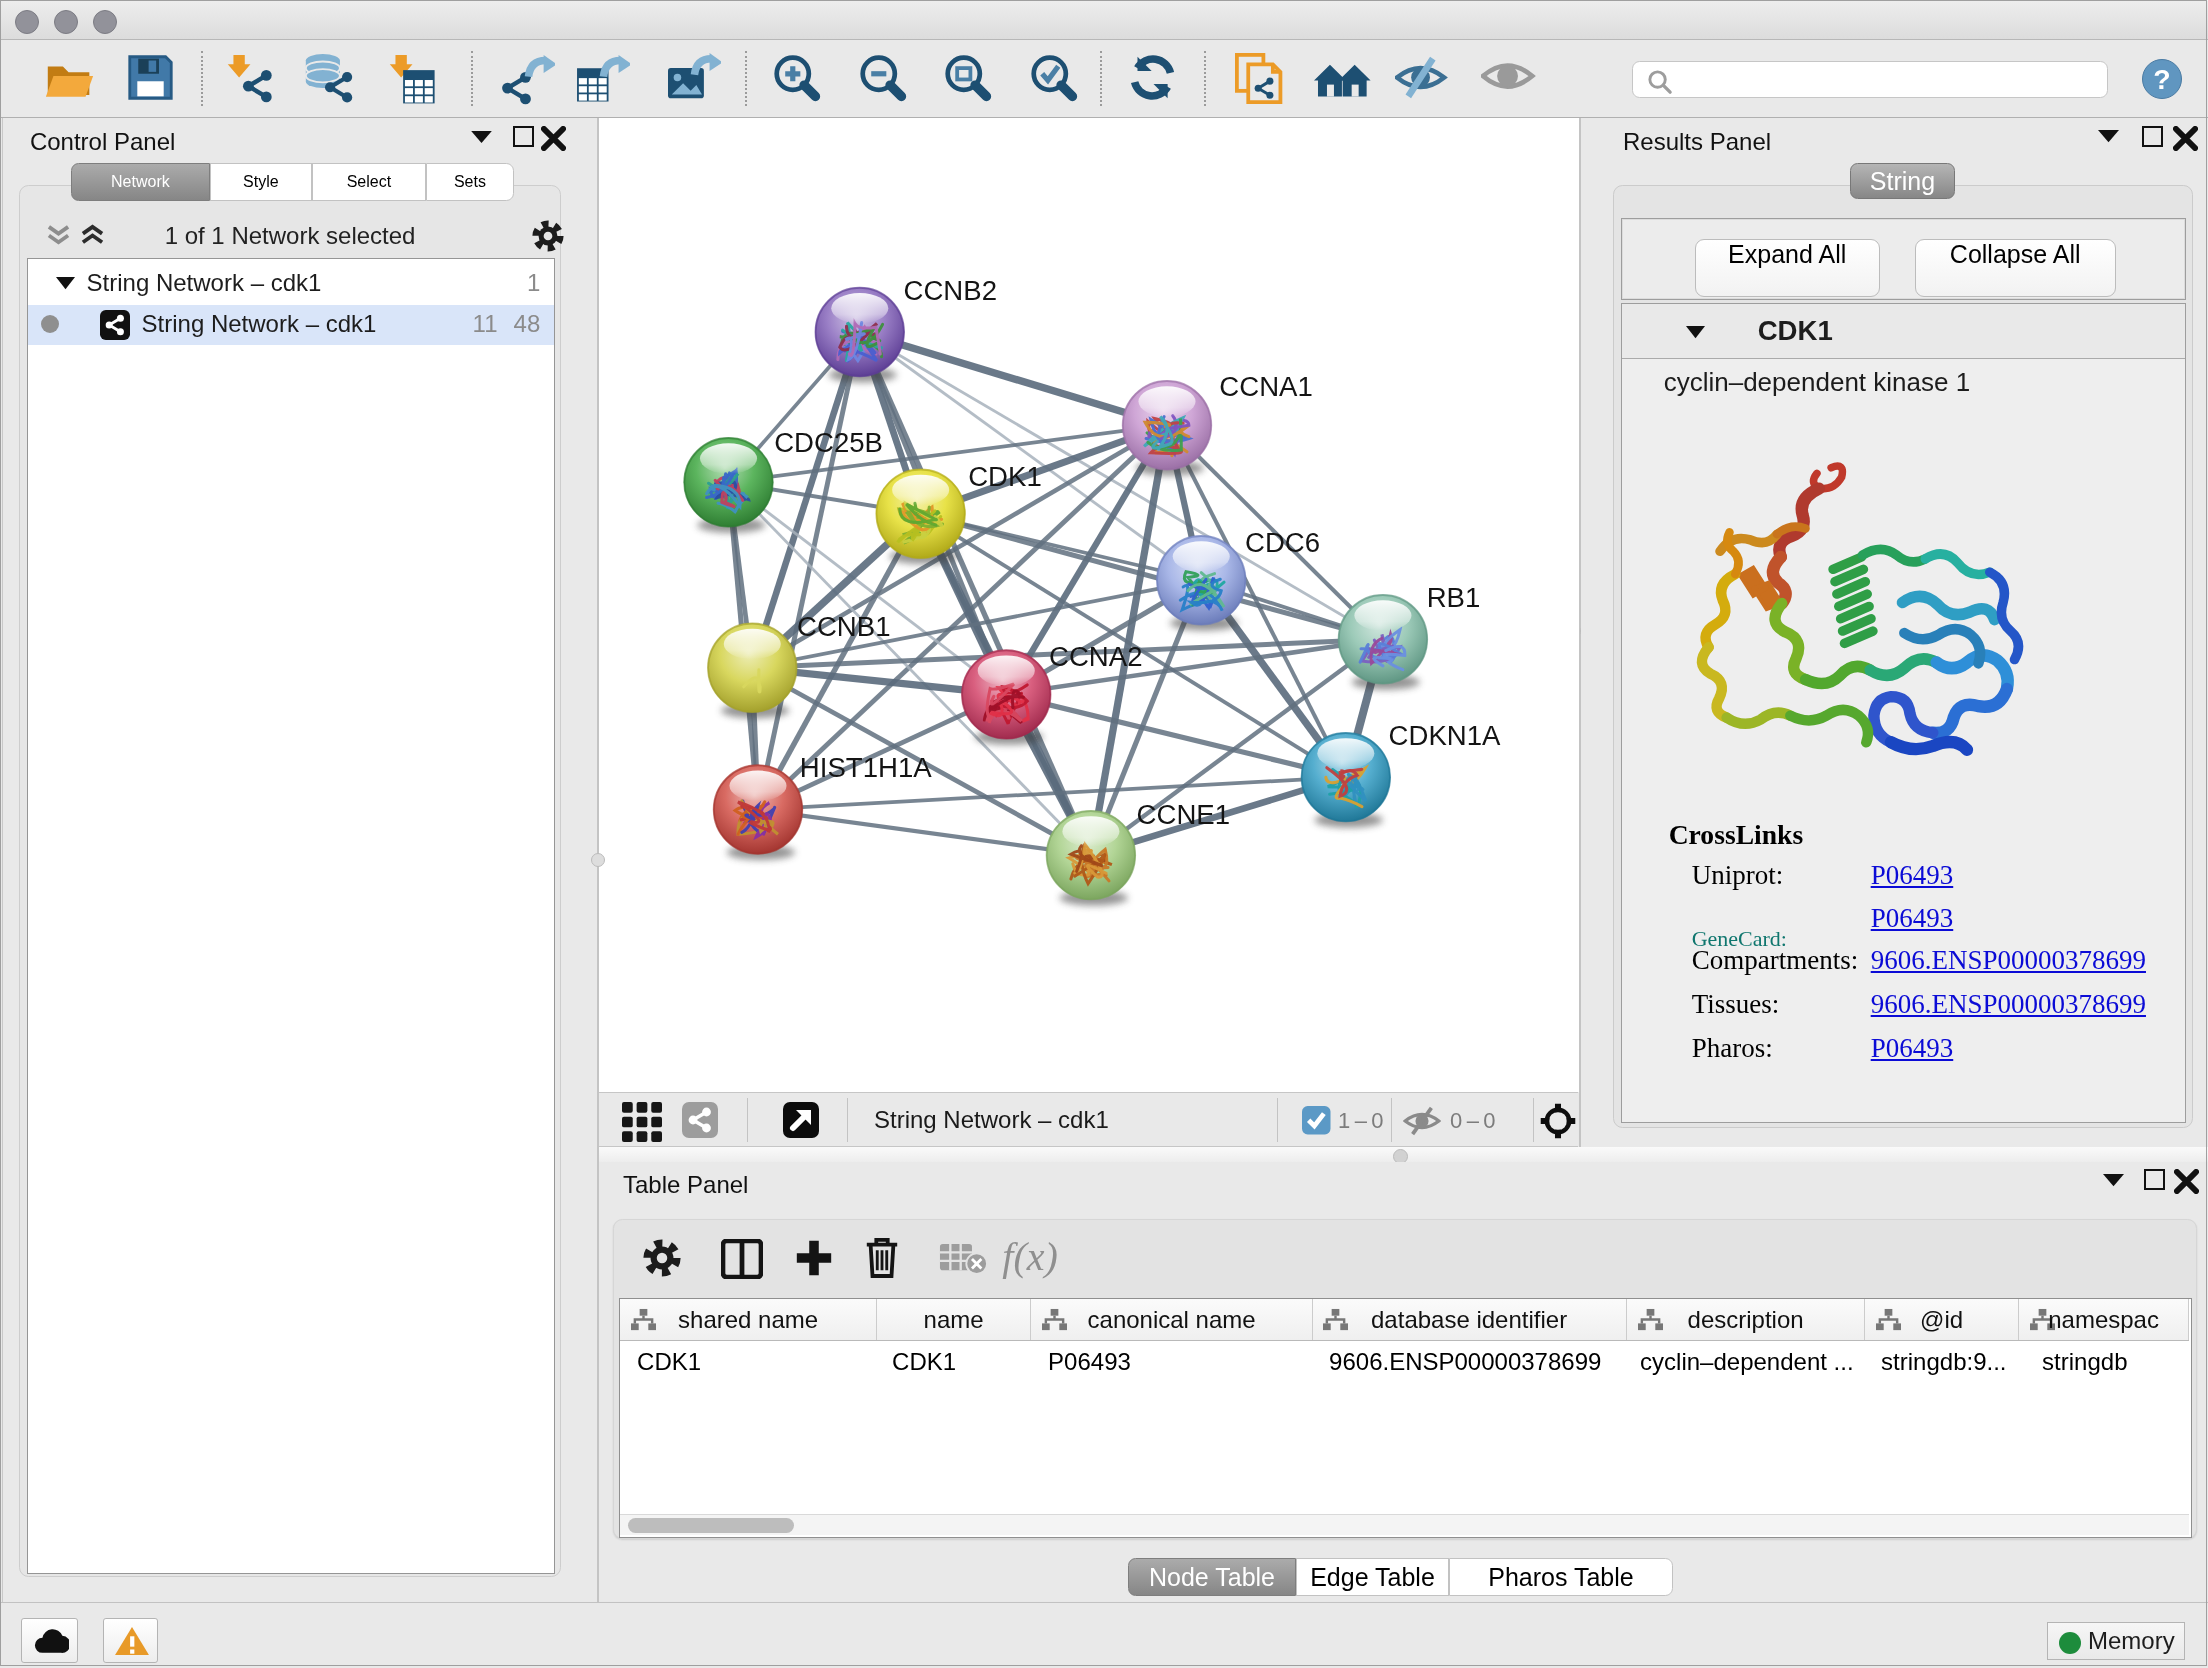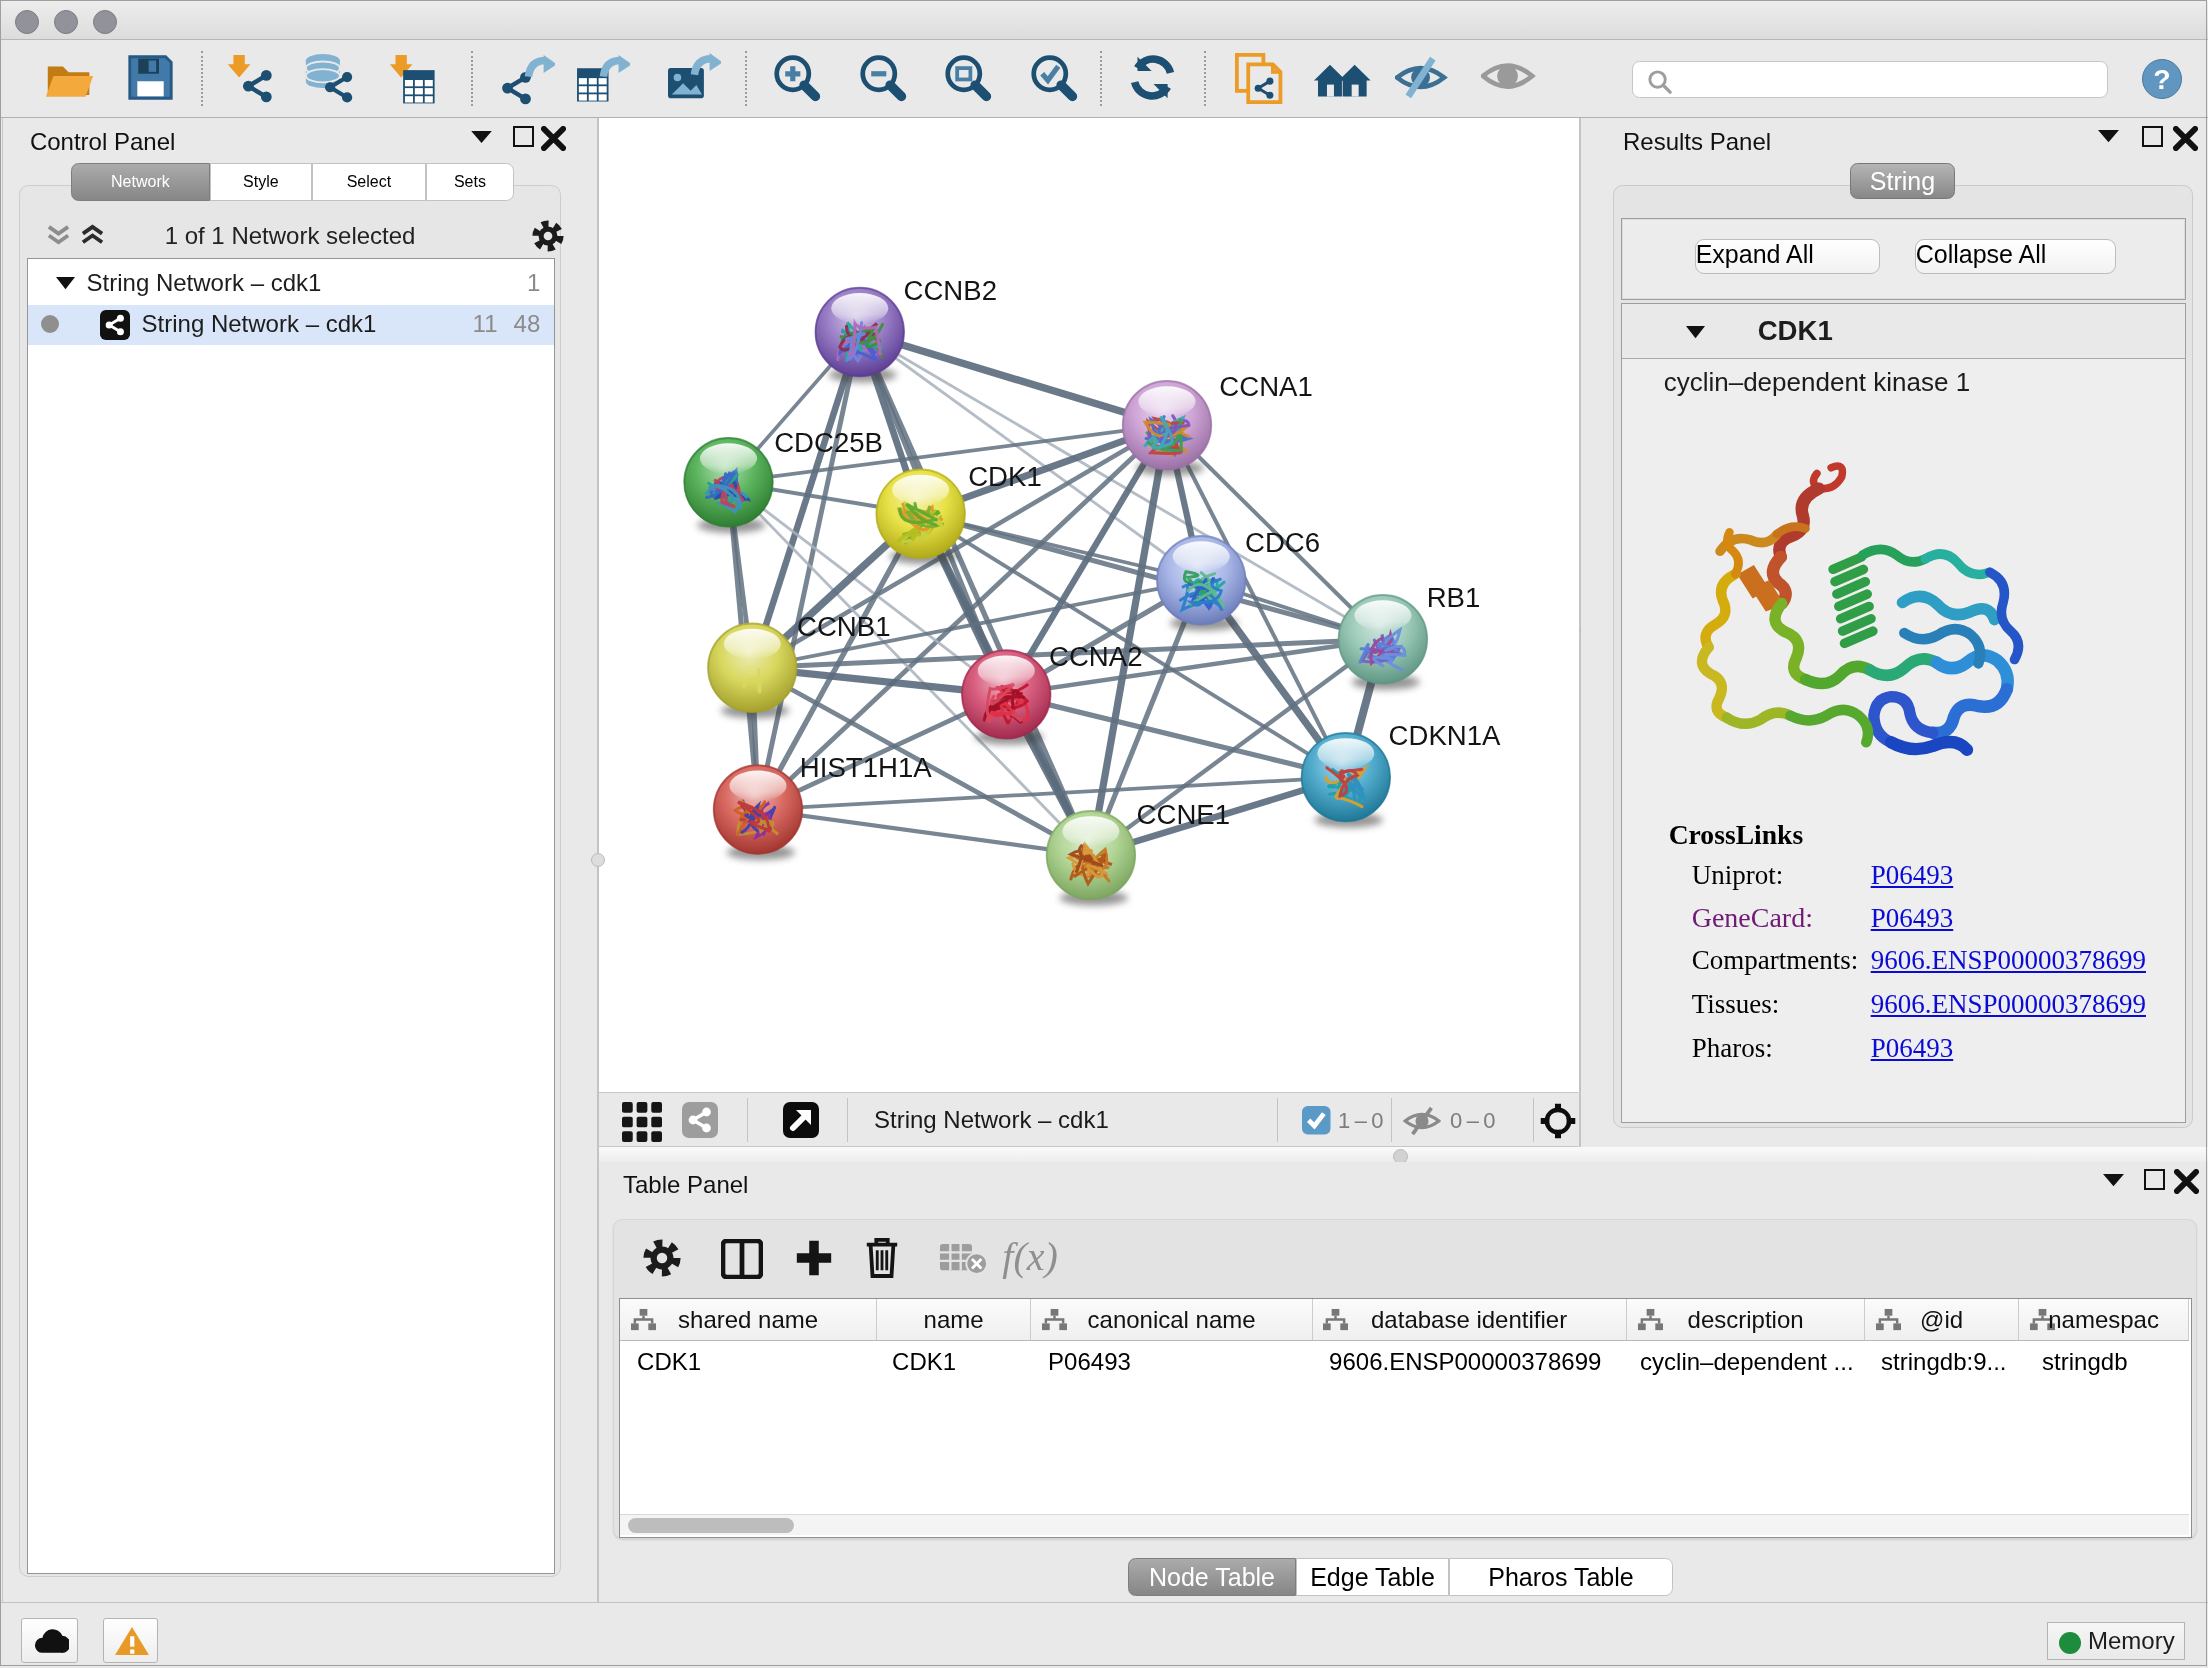--- a/index.html
+++ b/index.html
@@ -27,21 +27,21 @@
 #netbar{left:599px;top:1092px;width:979px;height:55px;background:#e9e9e9;border-top:1px solid #c6c6c6;border-bottom:1px solid #c6c6c6;}
 .nbsep{position:absolute;top:4.8px;width:0;height:44px;border-left:1px solid #c3c3c3;}
 #vdiv1{left:597px;top:118px;width:1.9px;height:1484px;background:#c4c4c4;}
 #vdiv2{left:1579px;top:118px;width:1.9px;height:1029px;background:#c4c4c4;}
 #splitter{left:599px;top:1147px;width:1609px;height:15px;background:linear-gradient(#fafafa,#ededed);}
 
 #results{left:1581px;top:118px;width:628px;height:1029px;background:#e9e9e9;}
 #rescontainer{position:absolute;left:32px;top:67px;width:580px;height:943px;background:#e4e4e4;border:1.9px solid #cbcbcb;border-radius:9.5px;}
 #stringtab{position:absolute;left:269px;top:45px;width:105px;height:36px;background:linear-gradient(#b5b5b5,#878787);border:1px solid #787878;border-radius:7.6px;color:#fff;font-size:25px;text-align:center;line-height:34px;z-index:6;}
 #resbox1{position:absolute;left:6.7px;top:32px;width:565px;height:82px;background:#ececec;border:1px solid #9d9d9d;box-shadow:0 0 0 1px #dcdcdc inset;}
-.resbtn{position:absolute;top:20px;height:35px;background:linear-gradient(#ffffff,#f2f2f2);border:1px solid #bcbcbc;border-radius:9px;font-size:25px;color:#000;}
+.resbtn{position:absolute;top:20px;height:58px;background:linear-gradient(#ffffff,#f2f2f2);border:1px solid #bcbcbc;border-radius:9px;font-size:25px;text-align:center;color:#000;}
 #resbox2{position:absolute;left:6.7px;top:117px;width:565px;height:820px;background:#eeeeee;border:1px solid #9d9d9d;}
 #cdk1head{position:absolute;left:0;top:0;width:563px;height:55px;background:#e9e9e9;border-bottom:1px solid #aaa;}
 .serif{font-family:"Liberation Serif",serif;}
 .xlink{color:#0b0bd6;text-decoration:underline;}
 
 #tablepanel{left:599px;top:1162px;width:1609px;height:439px;background:#e9e9e9;}
 #tpbox{position:absolute;left:14.3px;top:57px;width:1584px;height:320px;background:#e3e3e3;border:1px solid #d6d6d6;border-radius:9.5px;box-shadow:0 1px 1.9px rgba(0,0,0,0.12);}
 #tptable{position:absolute;left:4.8px;top:78px;width:1573px;height:240px;background:#fff;border:1.9px solid #8f8f8f;}
 #tphead{position:absolute;left:0;top:0;width:1569px;height:42px;background:linear-gradient(#fbfbfb,#efefef);border-bottom:1px solid #b9b9b9;}
 .thcell{position:absolute;top:0;height:41px;border-right:1px solid #cccccc;}
@@ -703,21 +703,21 @@
 <path d="M120 267 Q140 277 158 267 Q176 255 192 267 Q206 279 200 295" stroke="#56a82e" stroke-width="11"></path>
 <path d="M46 94 Q58 76 78 82 Q96 90 106 76" stroke="#cc8a1e" stroke-width="10"></path>
 <path d="M106 76 Q120 64 136 70" stroke="#c9741c" stroke-width="9"></path>
 <path d="M240 180 Q258 192 276 182 Q294 170 310 182 Q324 194 318 212" stroke="#2980b9" stroke-width="11"></path>
 <path d="M62 118 Q70 104 60 94 Q50 86 56 74" stroke="#d68910" stroke-width="9"></path>
 </g>
         </svg>
         <div class="abs serif" style="left:47px;top:515px;font-size:27.6px;font-weight:bold;color:#000">CrossLinks</div>
         <div class="abs serif" style="left:70px;top:556px;font-size:27px;color:#000">Uniprot:</div>
         <div class="abs serif xlink" style="left:249px;top:556px;font-size:27px">P06493</div>
-        <div class="abs serif" style="left:70px;top:598px;font-size:28px;color:#701a75">GeneCard:</div>
+        <div class="abs serif" style="left:70px;top:622px;font-size:22px;color:#0f766e">GeneCard:</div>
         <div class="abs serif xlink" style="left:249px;top:599px;font-size:27px">P06493</div>
         <div class="abs serif" style="left:70px;top:641px;font-size:27px;color:#000">Compartments:</div>
         <div class="abs serif xlink" style="left:249px;top:641px;font-size:27px">9606.ENSP00000378699</div>
         <div class="abs serif" style="left:70px;top:685px;font-size:27px;color:#000">Tissues:</div>
         <div class="abs serif xlink" style="left:249px;top:685px;font-size:27px">9606.ENSP00000378699</div>
         <div class="abs serif" style="left:70px;top:729px;font-size:27px;color:#000">Pharos:</div>
         <div class="abs serif xlink" style="left:249px;top:729px;font-size:27px">P06493</div>
       </div>
     </div>
   </div>

